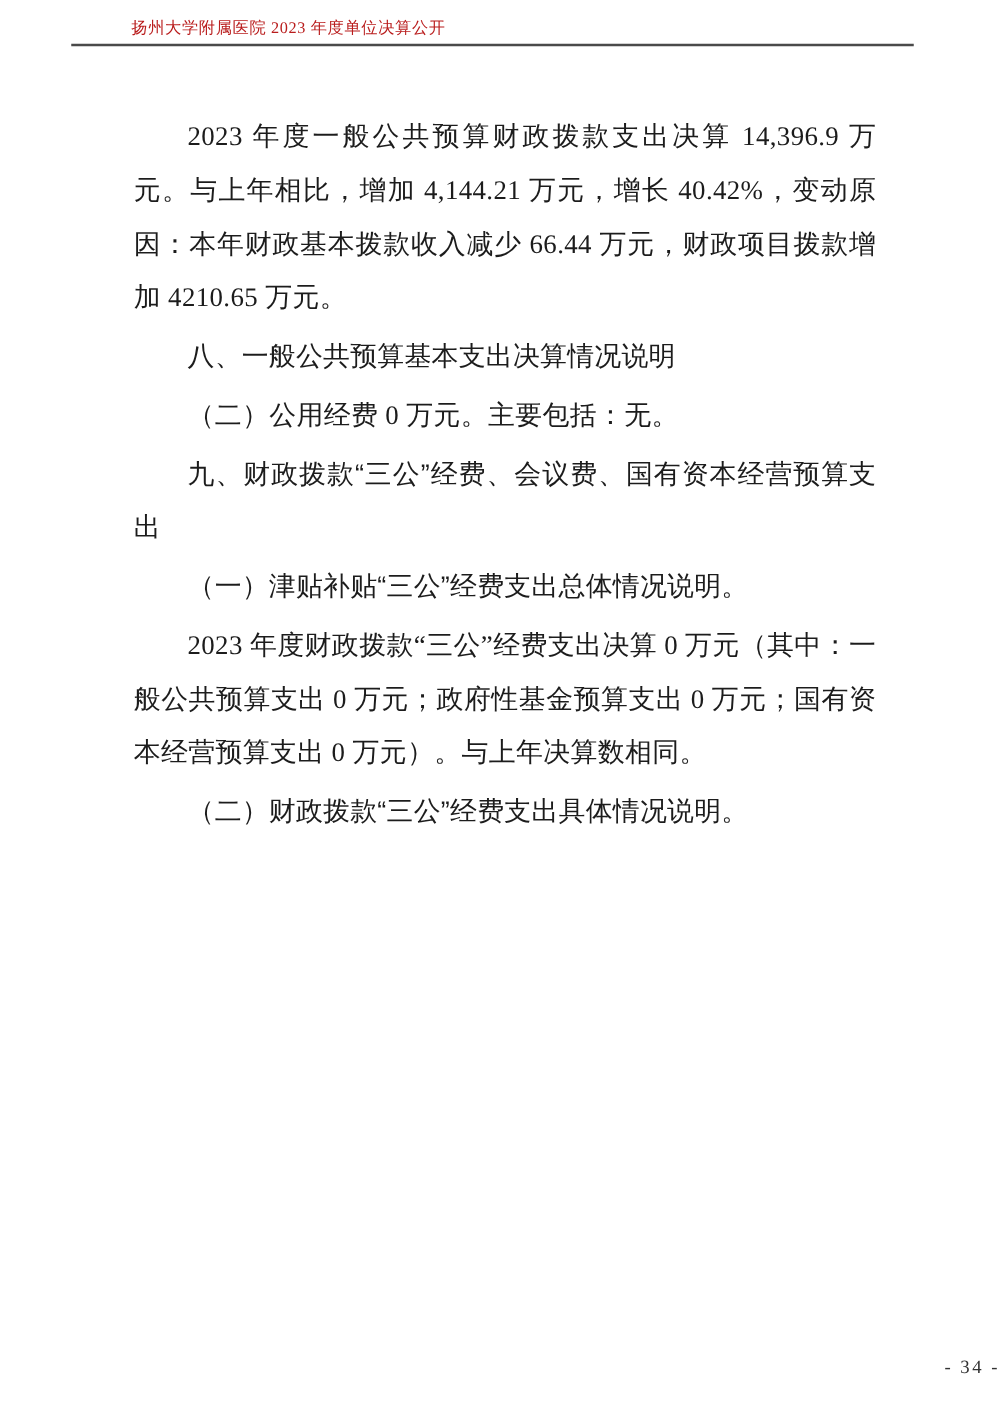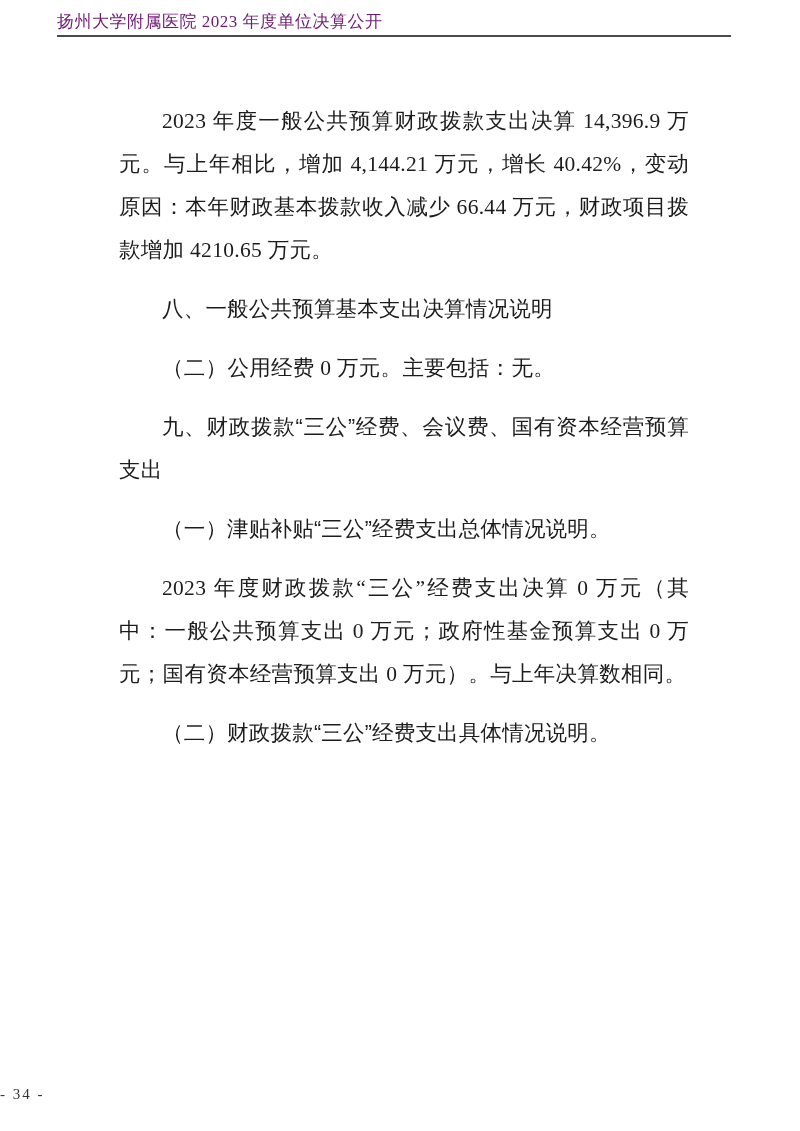--- a/index.html
+++ b/index.html
@@ -16,58 +16,59 @@
     color: #1c1c1c;
   }
   .page-header {
     position: absolute;
     top: 12px;
     left: 57px;
     width: 674px;
   }
   .page-header .header-title {
     display: block;
-    font-size: 17px;
+    font-size: 13px;
     line-height: 20px;
-    color: #701a75;
+    color: #b91c1c;
     letter-spacing: 0.5px;
     white-space: nowrap;
+    margin-left: 48px;
   }
   .page-header .header-rule {
     margin-top: 3px;
     height: 2px;
     background: #4a4a4a;
     width: 100%;
   }
   .doc-body {
     position: absolute;
     top: 84px;
     left: 103px;
     width: 602px;
     font-size: 21.5px;
     line-height: 43px;
     text-align: justify;
     text-justify: inter-ideograph;
     letter-spacing: 0.3px;
   }
   .doc-body .blk {
-    margin: 16px;
+    margin: 4px;
     text-indent: 2em;
   }
   .doc-body .heading {
     font-weight: 400;
     font-family: "Liberation Sans", "DejaVu Sans", sans-serif;
     letter-spacing: 0.2px;
   }
   .page-footer {
     position: absolute;
     top: 1086px;
     left: 0;
     width: 100%;
-    text-align: left;
+    text-align: right;
     font-size: 15px;
     color: #333333;
     letter-spacing: 2px;
   }
 </style>
 </head>
 <body>
 
 <header class="page-header">
   <span class="header-title">扬州大学附属医院 2023 年度单位决算公开</span>

